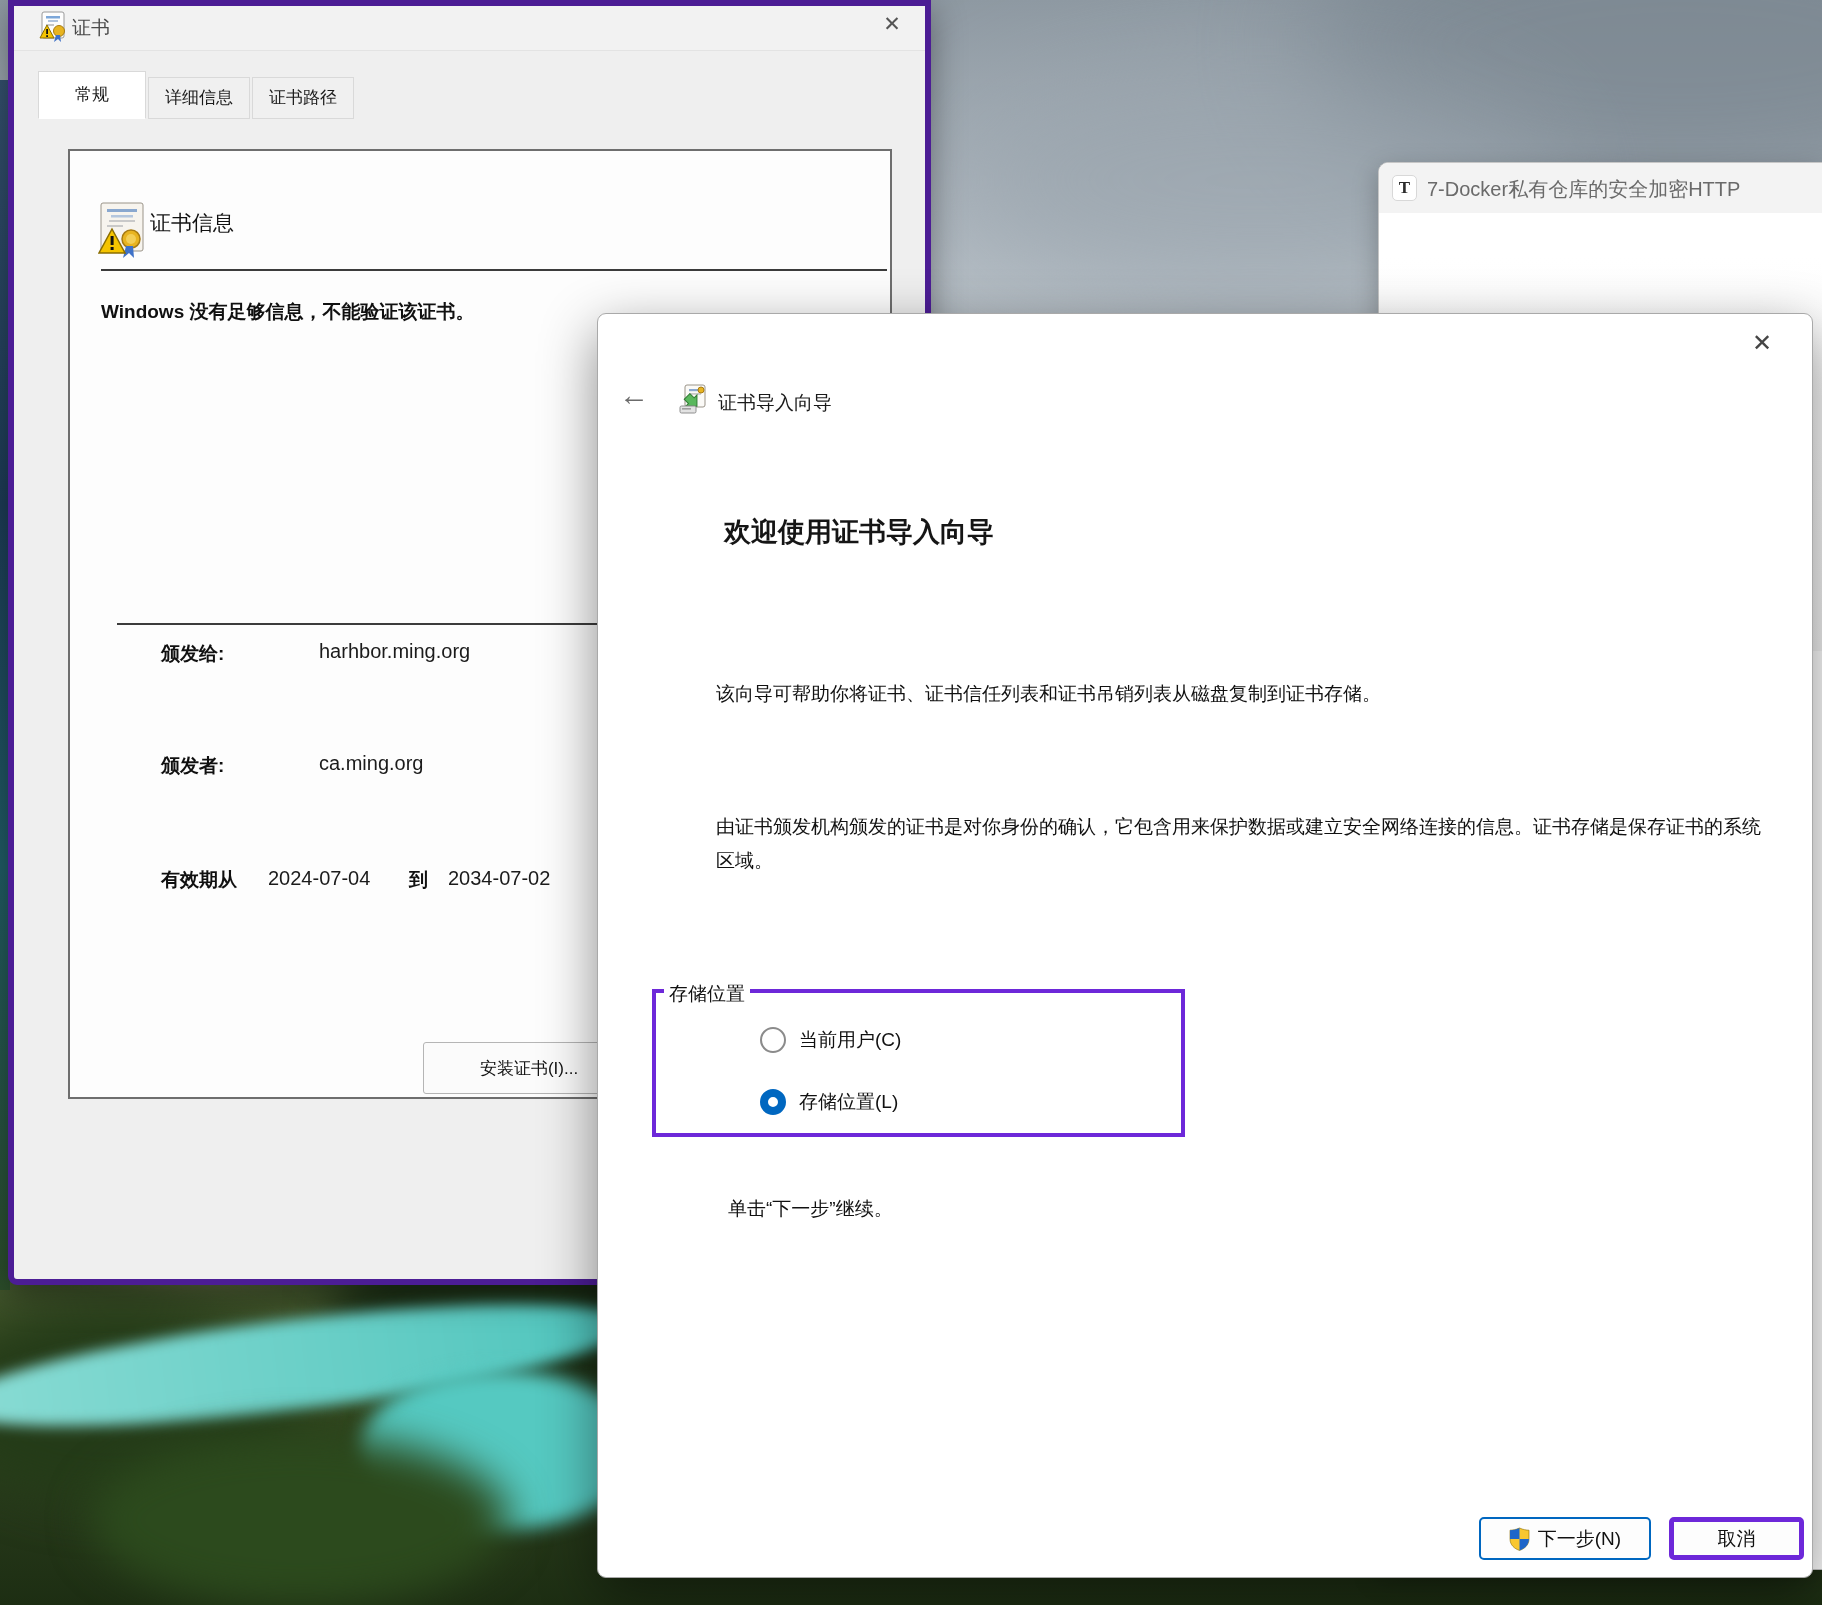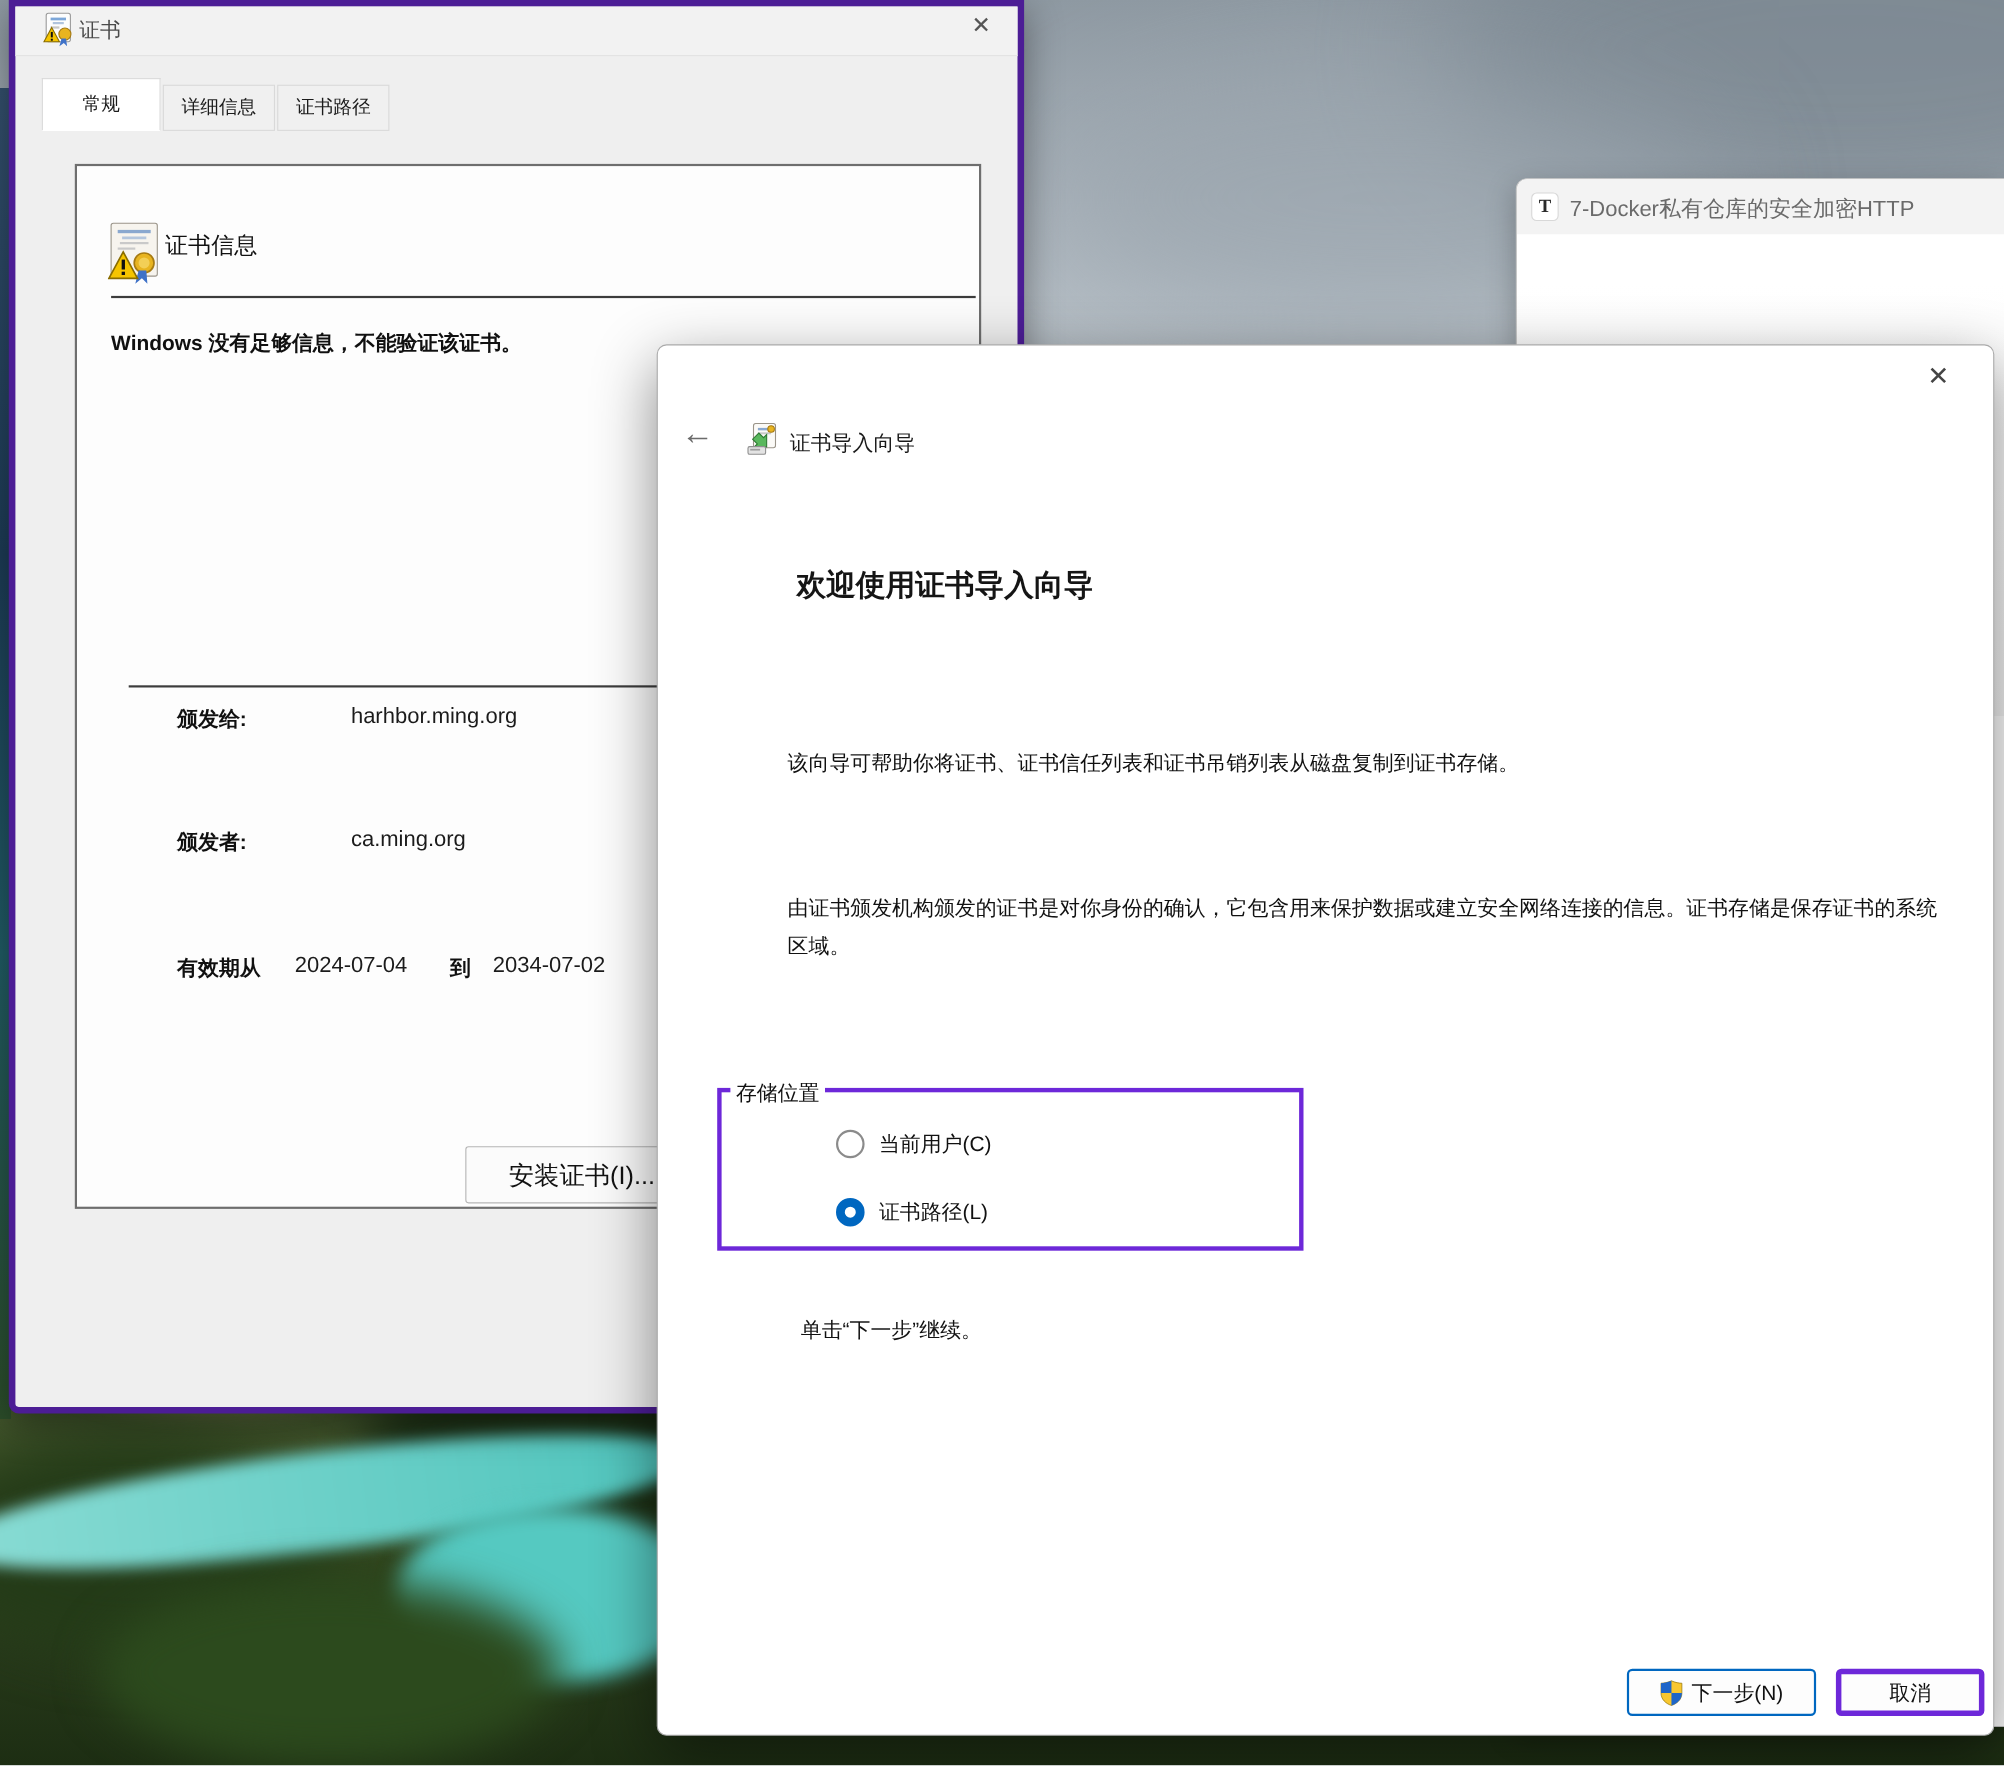--- a/index.html
+++ b/index.html
@@ -37,21 +37,21 @@
   .cert-box { position:absolute; left:54px; top:143px; width:824px; height:950px;
     background:#fdfdfd; border:2px solid #6e6e6e; }
   .cert-heading { position:absolute; left:80px; top:58px; font-size:21px; font-weight:normal; color:#111; }
   .sep { position:absolute; height:2px; background:#3c3c3c; }
   .sep1 { left:31px; right:3px; top:118px; }
   .sep2 { left:47px; right:3px; top:472px; }
   .warn-text { position:absolute; left:31px; top:148px; font-size:19px; font-weight:bold; color:#101010; }
   .frow-label { position:absolute; font-size:19px; font-weight:bold; color:#101010; }
   .frow-value { position:absolute; font-size:20px; color:#1b1b1b; }
   .install-btn { position:absolute; left:353px; top:891px; width:212px; height:52px;
-    background:#fbfbfb; border:1px solid #b5b5b5; border-radius:3px; font-size:23px; color:#111;
+    background:#fbfbfb; border:1px solid #b5b5b5; border-radius:3px; font-size:17px; color:#111;
     display:flex; align-items:center; justify-content:center; }
 
   .big-cert-icon { position:absolute; left:28px; top:50px; width:48px; height:60px; }
 
   
   #editor { left:1378px; top:162px; width:445px; height:1408px; background:#ffffff;
     border:1px solid #c6c6c6; border-radius:10px 0 0 0; box-shadow:0 8px 26px rgba(0,0,0,.25); overflow:hidden; }
   #editor .titlebar { position:absolute; left:0; top:0; width:100%; height:50px; background:#f3f3f3; }
   #editor .t-icon { position:absolute; left:13px; top:12px; width:25px; height:26px; background:#fff;
     border:1px solid #d8d8d8; border-radius:5px; text-align:center; line-height:24px;
@@ -208,21 +208,21 @@
     <div class="wiz-p2">由证书颁发机构颁发的证书是对你身份的确认，它包含用来保护数据或建立安全网络连接的信息。证书存储是保存证书的系统区域。</div>
 
     <div class="groupbox">
       <span class="groupbox-label">存储位置</span>
       <div class="radio-row r1">
         <span class="radio"></span>
         <span class="radio-label">当前用户(C)</span>
       </div>
       <div class="radio-row r2">
         <span class="radio selected"></span>
-        <span class="radio-label">证书路径(L)</span>
+        <span class="radio-label">存储位置(L)</span>
       </div>
     </div>
 
     <div class="wiz-hint">单击“下一步”继续。</div>
 
     <div class="wiz-btn btn-next">
       <span>
         <svg width="21" height="24" viewBox="0 0 21 24">
           <path d="M10.5 1 C14 2.6 17.5 3.2 20 3.2 L20 12 C20 18 15.5 21.8 10.5 23.4 C5.5 21.8 1 18 1 12 L1 3.2 C3.5 3.2 7 2.6 10.5 1 Z" fill="#f8c730" stroke="#8a6d00" stroke-width="0.6"></path>
           <path d="M10.5 1 C7 2.6 3.5 3.2 1 3.2 L1 12 L10.5 12 Z" fill="#1e66c9"></path>

